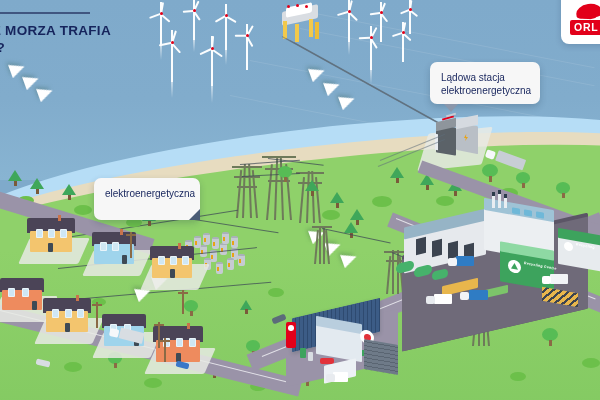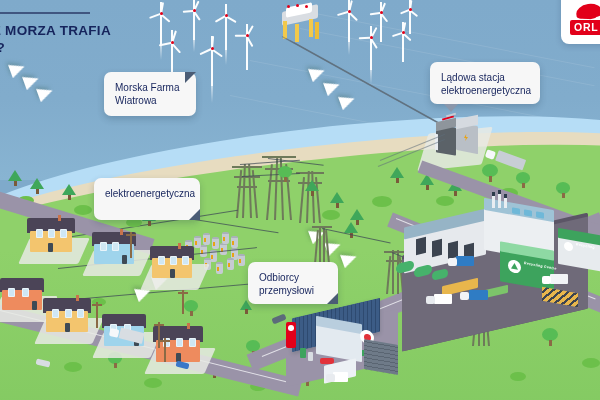--- a/index.html
+++ b/index.html
@@ -671,36 +671,26 @@
   <div class="title-rule"></div>
   <div class="title">
     <div>RGIA Z MORZA TRAFIA</div>
     <div>NTÓW?</div>
   </div>
 
   <div class="logo-card"></div>
   <div class="logo-eagle"></div>
   <div class="logo-box">ORL</div>
 
-  <div class="callout" style="left:104px;top:72px;width:92px;height:44px;">
-    <div class="tri tr"></div>
-    <div>Morska Farma</div>
-    <div>Wiatrowa</div>
-  </div>
 
   <div class="callout" style="left:430px;top:62px;width:110px;height:42px;">
     <div>Lądowa stacja</div>
     <div>elektroenergetyczna</div>
     <div class="tri dn"></div>
   </div>
 
   <div class="callout" style="left:94px;top:178px;width:106px;height:42px;">
     <div>elektroenergetyczna</div>
     <div class="tri br"></div>
   </div>
 
-  <div class="callout" style="left:248px;top:262px;width:90px;height:42px;">
-    <div>Odbiorcy</div>
-    <div>przemysłowi</div>
-    <div class="tri br"></div>
-  </div>
 
 </div>
 
 </body></html>

